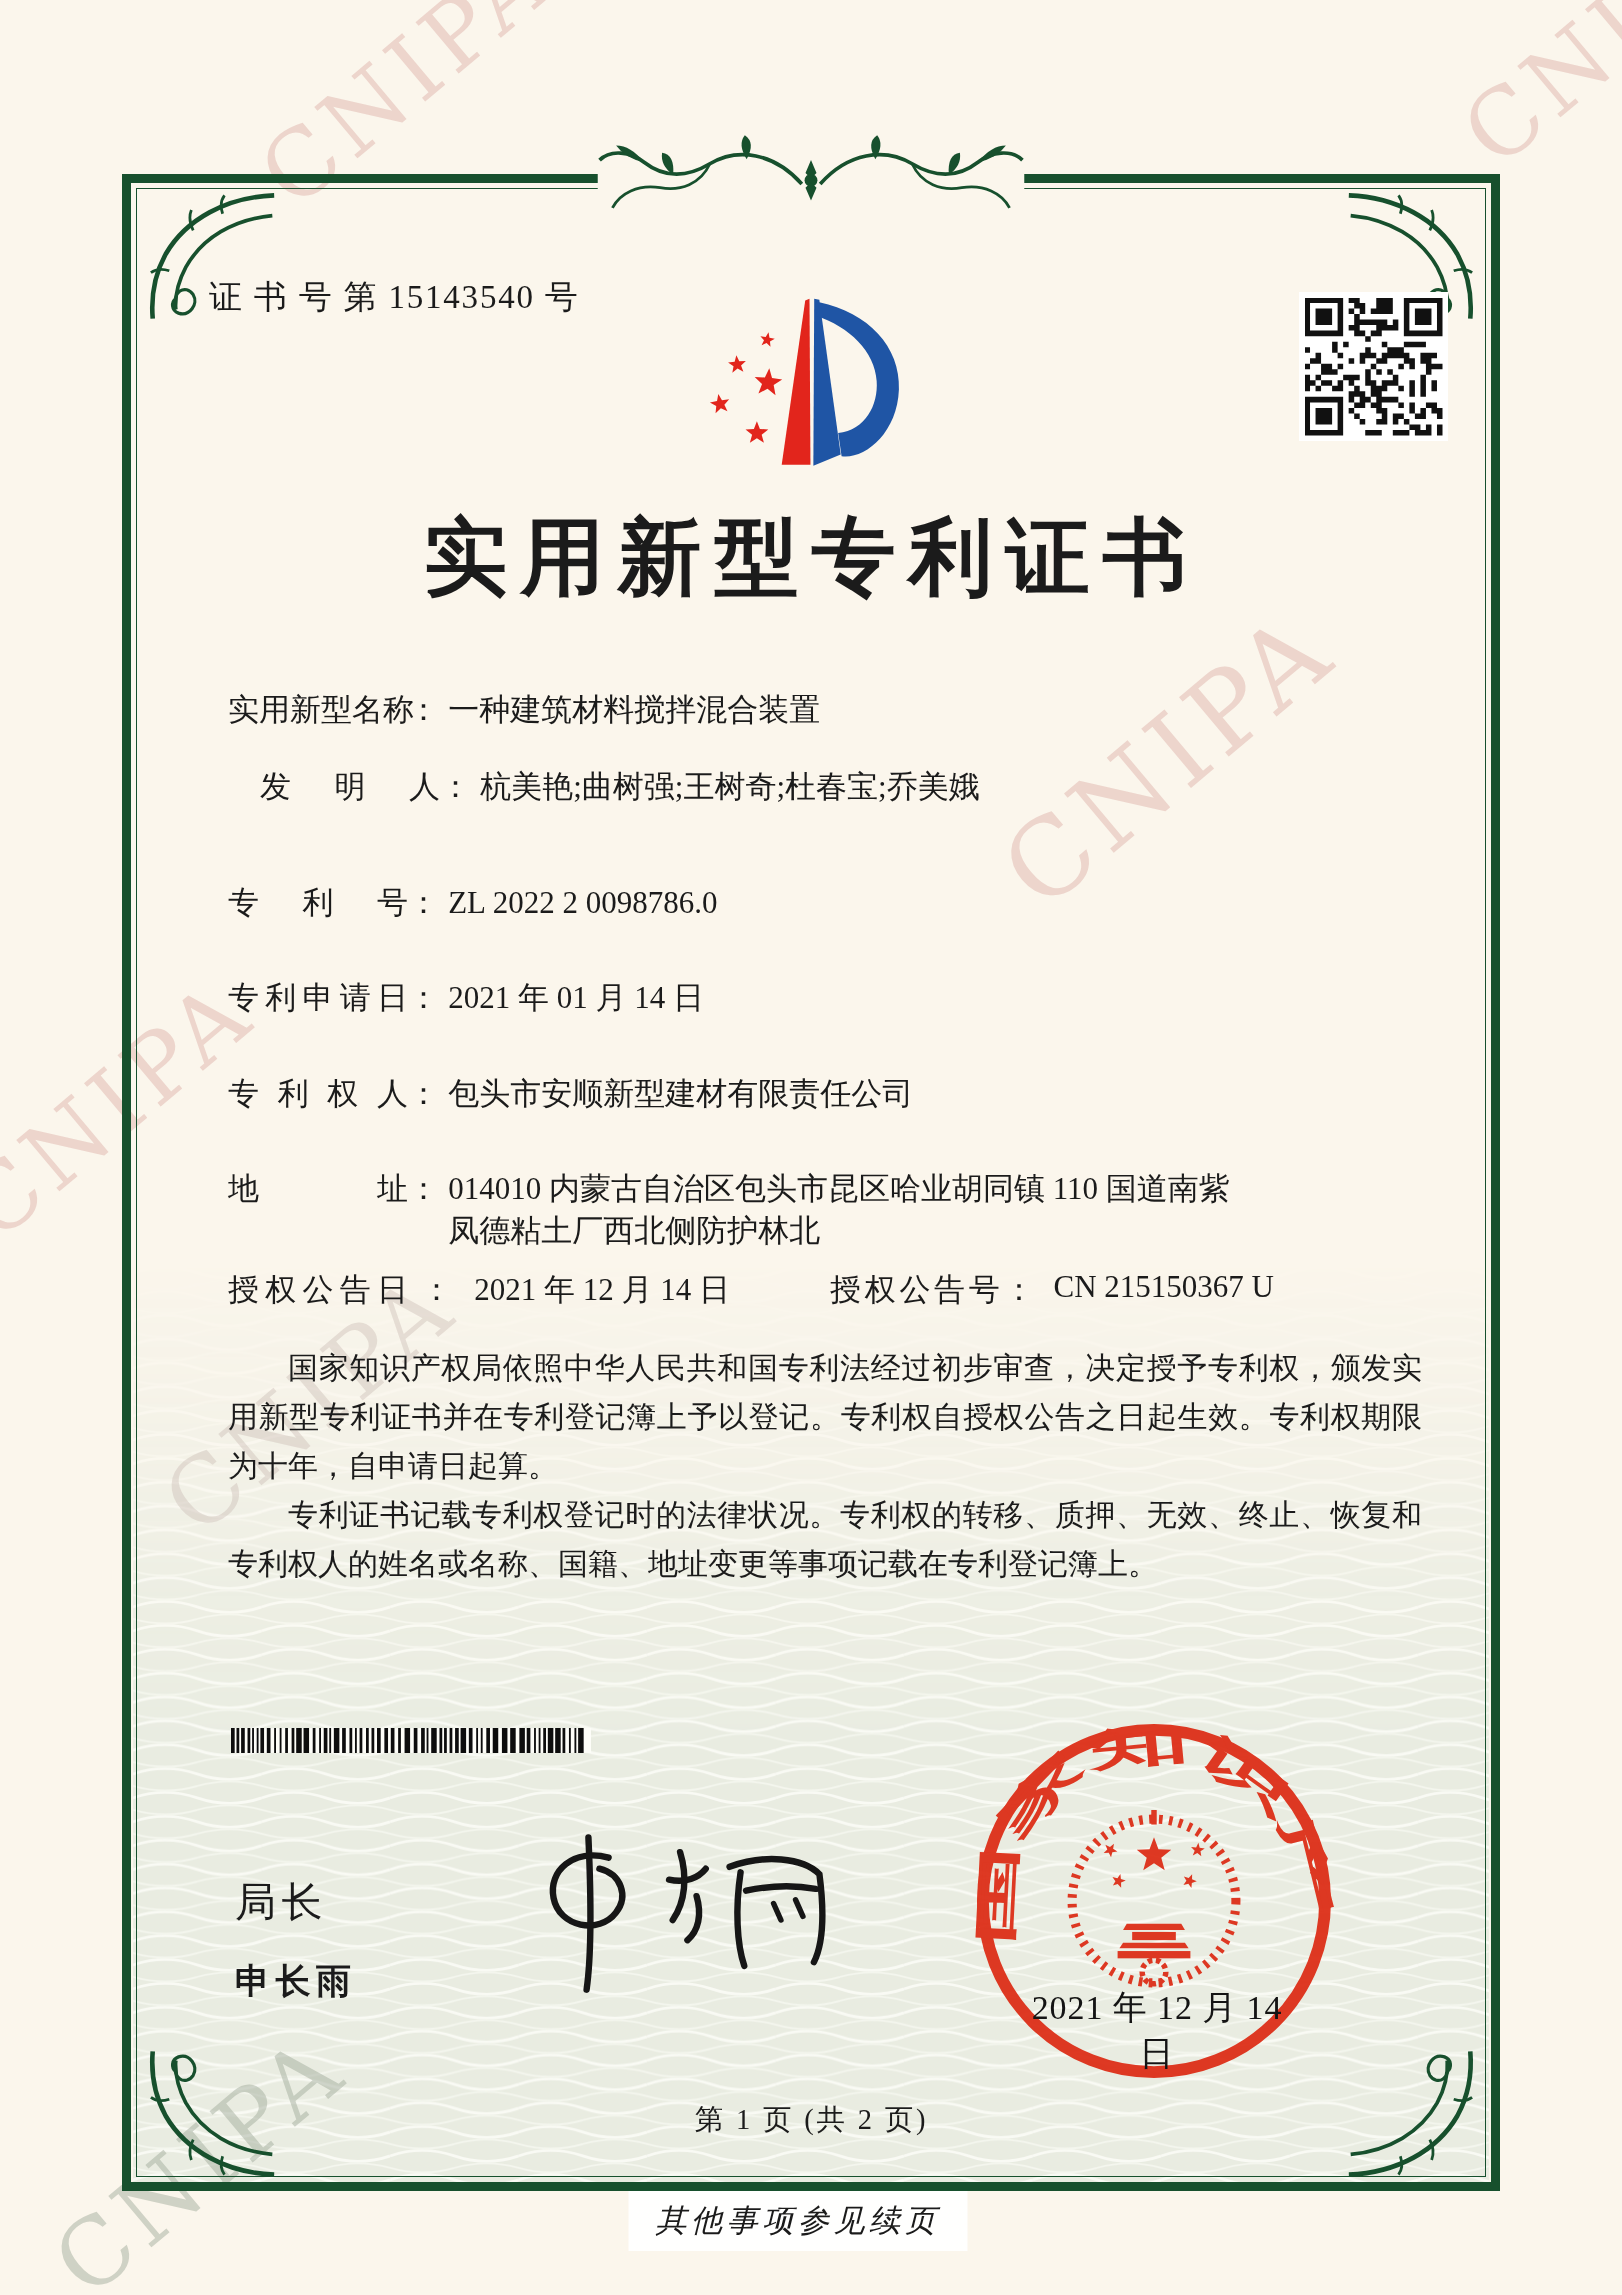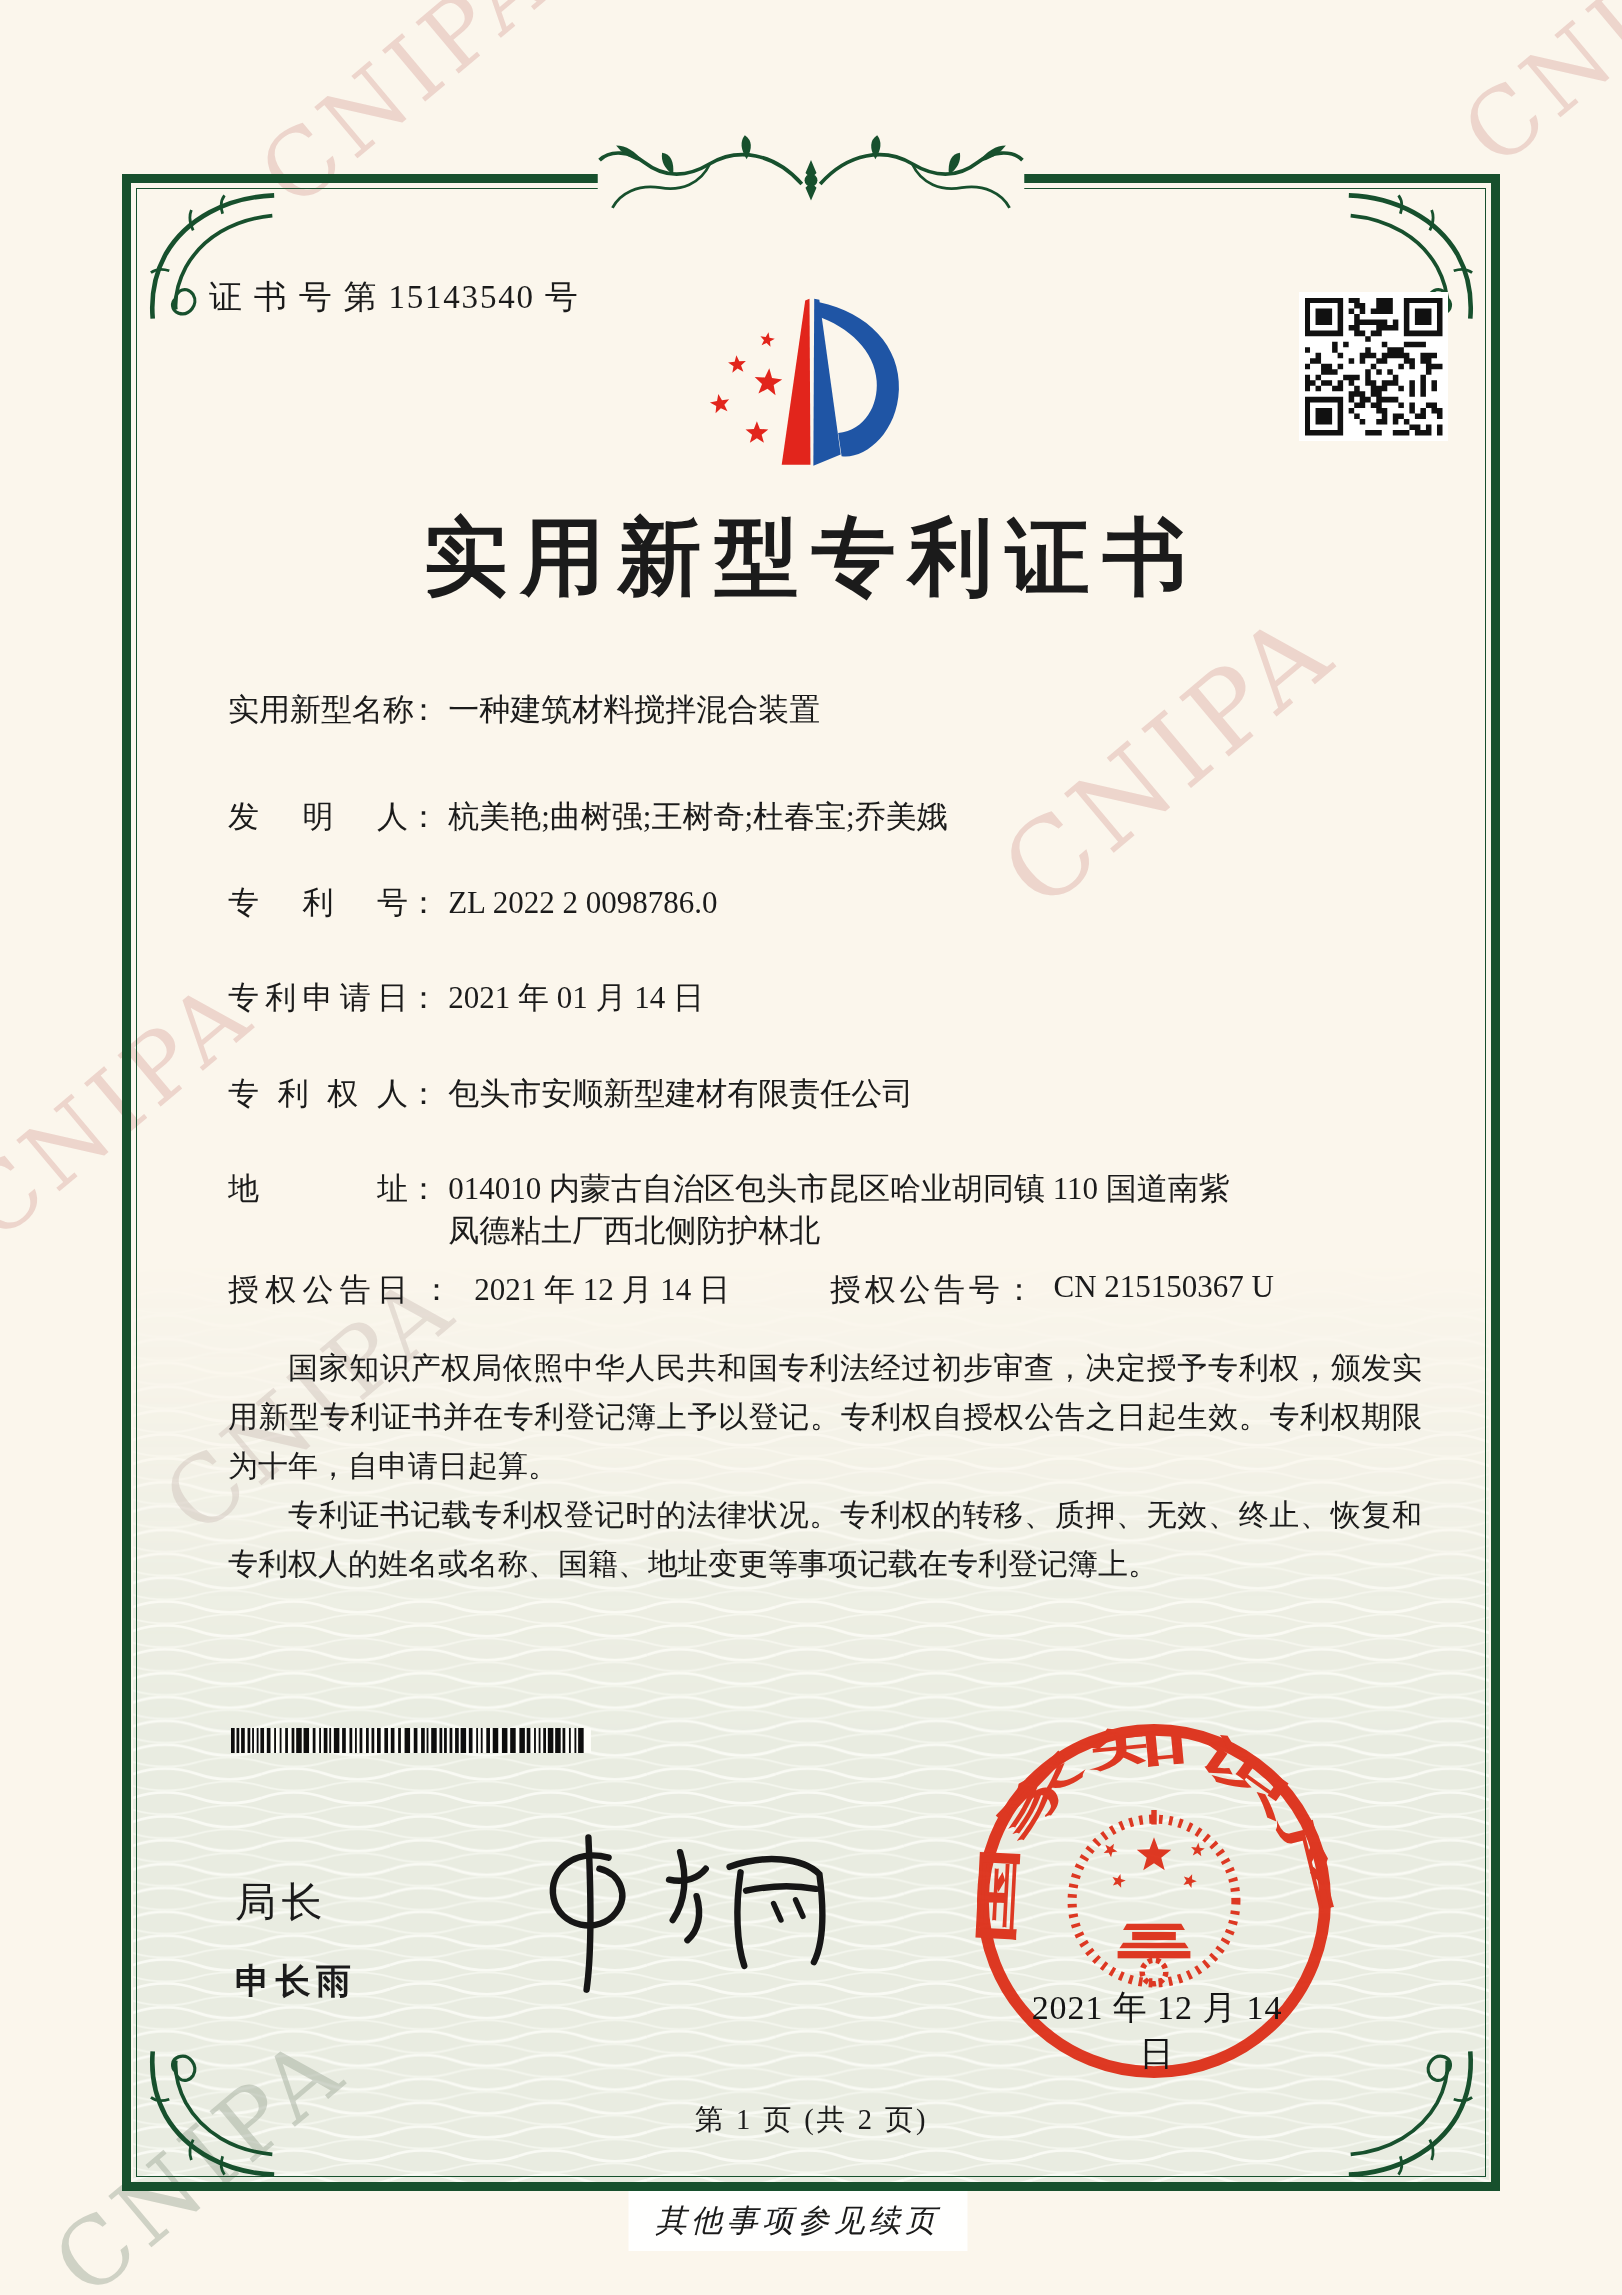--- a/index.html
+++ b/index.html
@@ -148,21 +148,21 @@
       <path fill="#111" fill-rule="evenodd" d="M0,0h42v42h-42z M6,6h30v30h-30z M12,12h18v18h-18z M108,0h42v42h-42z M114,6h30v30h-30z M120,12h18v18h-18z M0,108h42v42h-42z M6,114h30v30h-30z M12,120h18v18h-18z M48,0h6v6h-6zM54,0h6v6h-6zM78,0h6v6h-6zM84,0h6v6h-6zM90,0h6v6h-6zM54,6h6v6h-6zM60,6h6v6h-6zM78,6h6v6h-6zM84,6h6v6h-6zM90,6h6v6h-6zM48,12h6v6h-6zM60,12h6v6h-6zM72,12h6v6h-6zM78,12h6v6h-6zM84,12h6v6h-6zM90,12h6v6h-6zM54,18h6v6h-6zM54,24h6v6h-6zM60,24h6v6h-6zM66,24h6v6h-6zM72,24h6v6h-6zM78,24h6v6h-6zM84,24h6v6h-6zM96,24h6v6h-6zM48,30h6v6h-6zM54,30h6v6h-6zM78,30h6v6h-6zM84,30h6v6h-6zM90,30h6v6h-6zM96,30h6v6h-6zM54,36h6v6h-6zM60,36h6v6h-6zM72,36h6v6h-6zM78,36h6v6h-6zM66,42h6v6h-6zM30,48h6v6h-6zM42,48h6v6h-6zM84,48h6v6h-6zM108,48h6v6h-6zM114,48h6v6h-6zM120,48h6v6h-6zM126,48h6v6h-6zM0,54h6v6h-6zM30,54h6v6h-6zM66,54h6v6h-6zM90,54h6v6h-6zM96,54h6v6h-6zM102,54h6v6h-6zM12,60h6v6h-6zM36,60h6v6h-6zM60,60h6v6h-6zM66,60h6v6h-6zM72,60h6v6h-6zM84,60h6v6h-6zM90,60h6v6h-6zM96,60h6v6h-6zM102,60h6v6h-6zM108,60h6v6h-6zM126,60h6v6h-6zM132,60h6v6h-6zM138,60h6v6h-6zM6,66h6v6h-6zM12,66h6v6h-6zM48,66h6v6h-6zM60,66h6v6h-6zM78,66h6v6h-6zM84,66h6v6h-6zM108,66h6v6h-6zM114,66h6v6h-6zM126,66h6v6h-6zM132,66h6v6h-6zM0,72h6v6h-6zM18,72h6v6h-6zM24,72h6v6h-6zM36,72h6v6h-6zM72,72h6v6h-6zM102,72h6v6h-6zM114,72h6v6h-6zM132,72h6v6h-6zM138,72h6v6h-6zM144,72h6v6h-6zM18,78h6v6h-6zM24,78h6v6h-6zM30,78h6v6h-6zM66,78h6v6h-6zM78,78h6v6h-6zM90,78h6v6h-6zM132,78h6v6h-6zM0,84h6v6h-6zM12,84h6v6h-6zM42,84h6v6h-6zM48,84h6v6h-6zM54,84h6v6h-6zM66,84h6v6h-6zM96,84h6v6h-6zM126,84h6v6h-6zM0,90h6v6h-6zM6,90h6v6h-6zM18,90h6v6h-6zM24,90h6v6h-6zM36,90h6v6h-6zM48,90h6v6h-6zM66,90h6v6h-6zM72,90h6v6h-6zM84,90h6v6h-6zM90,90h6v6h-6zM96,90h6v6h-6zM114,90h6v6h-6zM126,90h6v6h-6zM138,90h6v6h-6zM0,96h6v6h-6zM12,96h6v6h-6zM30,96h6v6h-6zM36,96h6v6h-6zM54,96h6v6h-6zM72,96h6v6h-6zM78,96h6v6h-6zM84,96h6v6h-6zM102,96h6v6h-6zM114,96h6v6h-6zM126,96h6v6h-6zM138,96h6v6h-6zM48,102h6v6h-6zM54,102h6v6h-6zM60,102h6v6h-6zM72,102h6v6h-6zM78,102h6v6h-6zM114,102h6v6h-6zM126,102h6v6h-6zM48,108h6v6h-6zM60,108h6v6h-6zM66,108h6v6h-6zM78,108h6v6h-6zM84,108h6v6h-6zM90,108h6v6h-6zM96,108h6v6h-6zM54,114h6v6h-6zM60,114h6v6h-6zM72,114h6v6h-6zM78,114h6v6h-6zM102,114h6v6h-6zM114,114h6v6h-6zM132,114h6v6h-6zM138,114h6v6h-6zM48,120h6v6h-6zM78,120h6v6h-6zM84,120h6v6h-6zM114,120h6v6h-6zM126,120h6v6h-6zM138,120h6v6h-6zM144,120h6v6h-6zM54,126h6v6h-6zM84,126h6v6h-6zM96,126h6v6h-6zM102,126h6v6h-6zM120,126h6v6h-6zM126,126h6v6h-6zM144,126h6v6h-6zM60,132h6v6h-6zM78,132h6v6h-6zM84,132h6v6h-6zM96,132h6v6h-6zM108,132h6v6h-6zM114,138h6v6h-6zM120,138h6v6h-6zM132,138h6v6h-6zM144,138h6v6h-6zM66,144h6v6h-6zM72,144h6v6h-6zM78,144h6v6h-6zM96,144h6v6h-6zM102,144h6v6h-6zM108,144h6v6h-6zM120,144h6v6h-6zM126,144h6v6h-6zM132,144h6v6h-6zM144,144h6v6h-6z"></path>
     </svg>
 
   <div class="title">实用新型专利证书</div>
 
   <div class="row" style="top:689px;">
     <span class="flabel">实用新型名称</span>
       <span class="fcolon">：</span>
       <span class="fvalue">一种建筑材料搅拌混合装置</span>
   </div>
-  <div class="row" style="top:796px;">
+  <div class="row" style="top:766px;margin-left:32px;">
     <span class="flabel">发明人</span>
       <span class="fcolon">：</span>
       <span class="fvalue">杭美艳;曲树强;王树奇;杜春宝;乔美娥</span>
   </div>
   <div class="row" style="top:882px;font-family:Liberation Serif, serif;">
     <span class="flabel">专利号</span>
       <span class="fcolon">：</span>
       <span class="fvalue">ZL 2022 2 0098786.0</span>
   </div>
   <div class="row" style="top:977px;">

